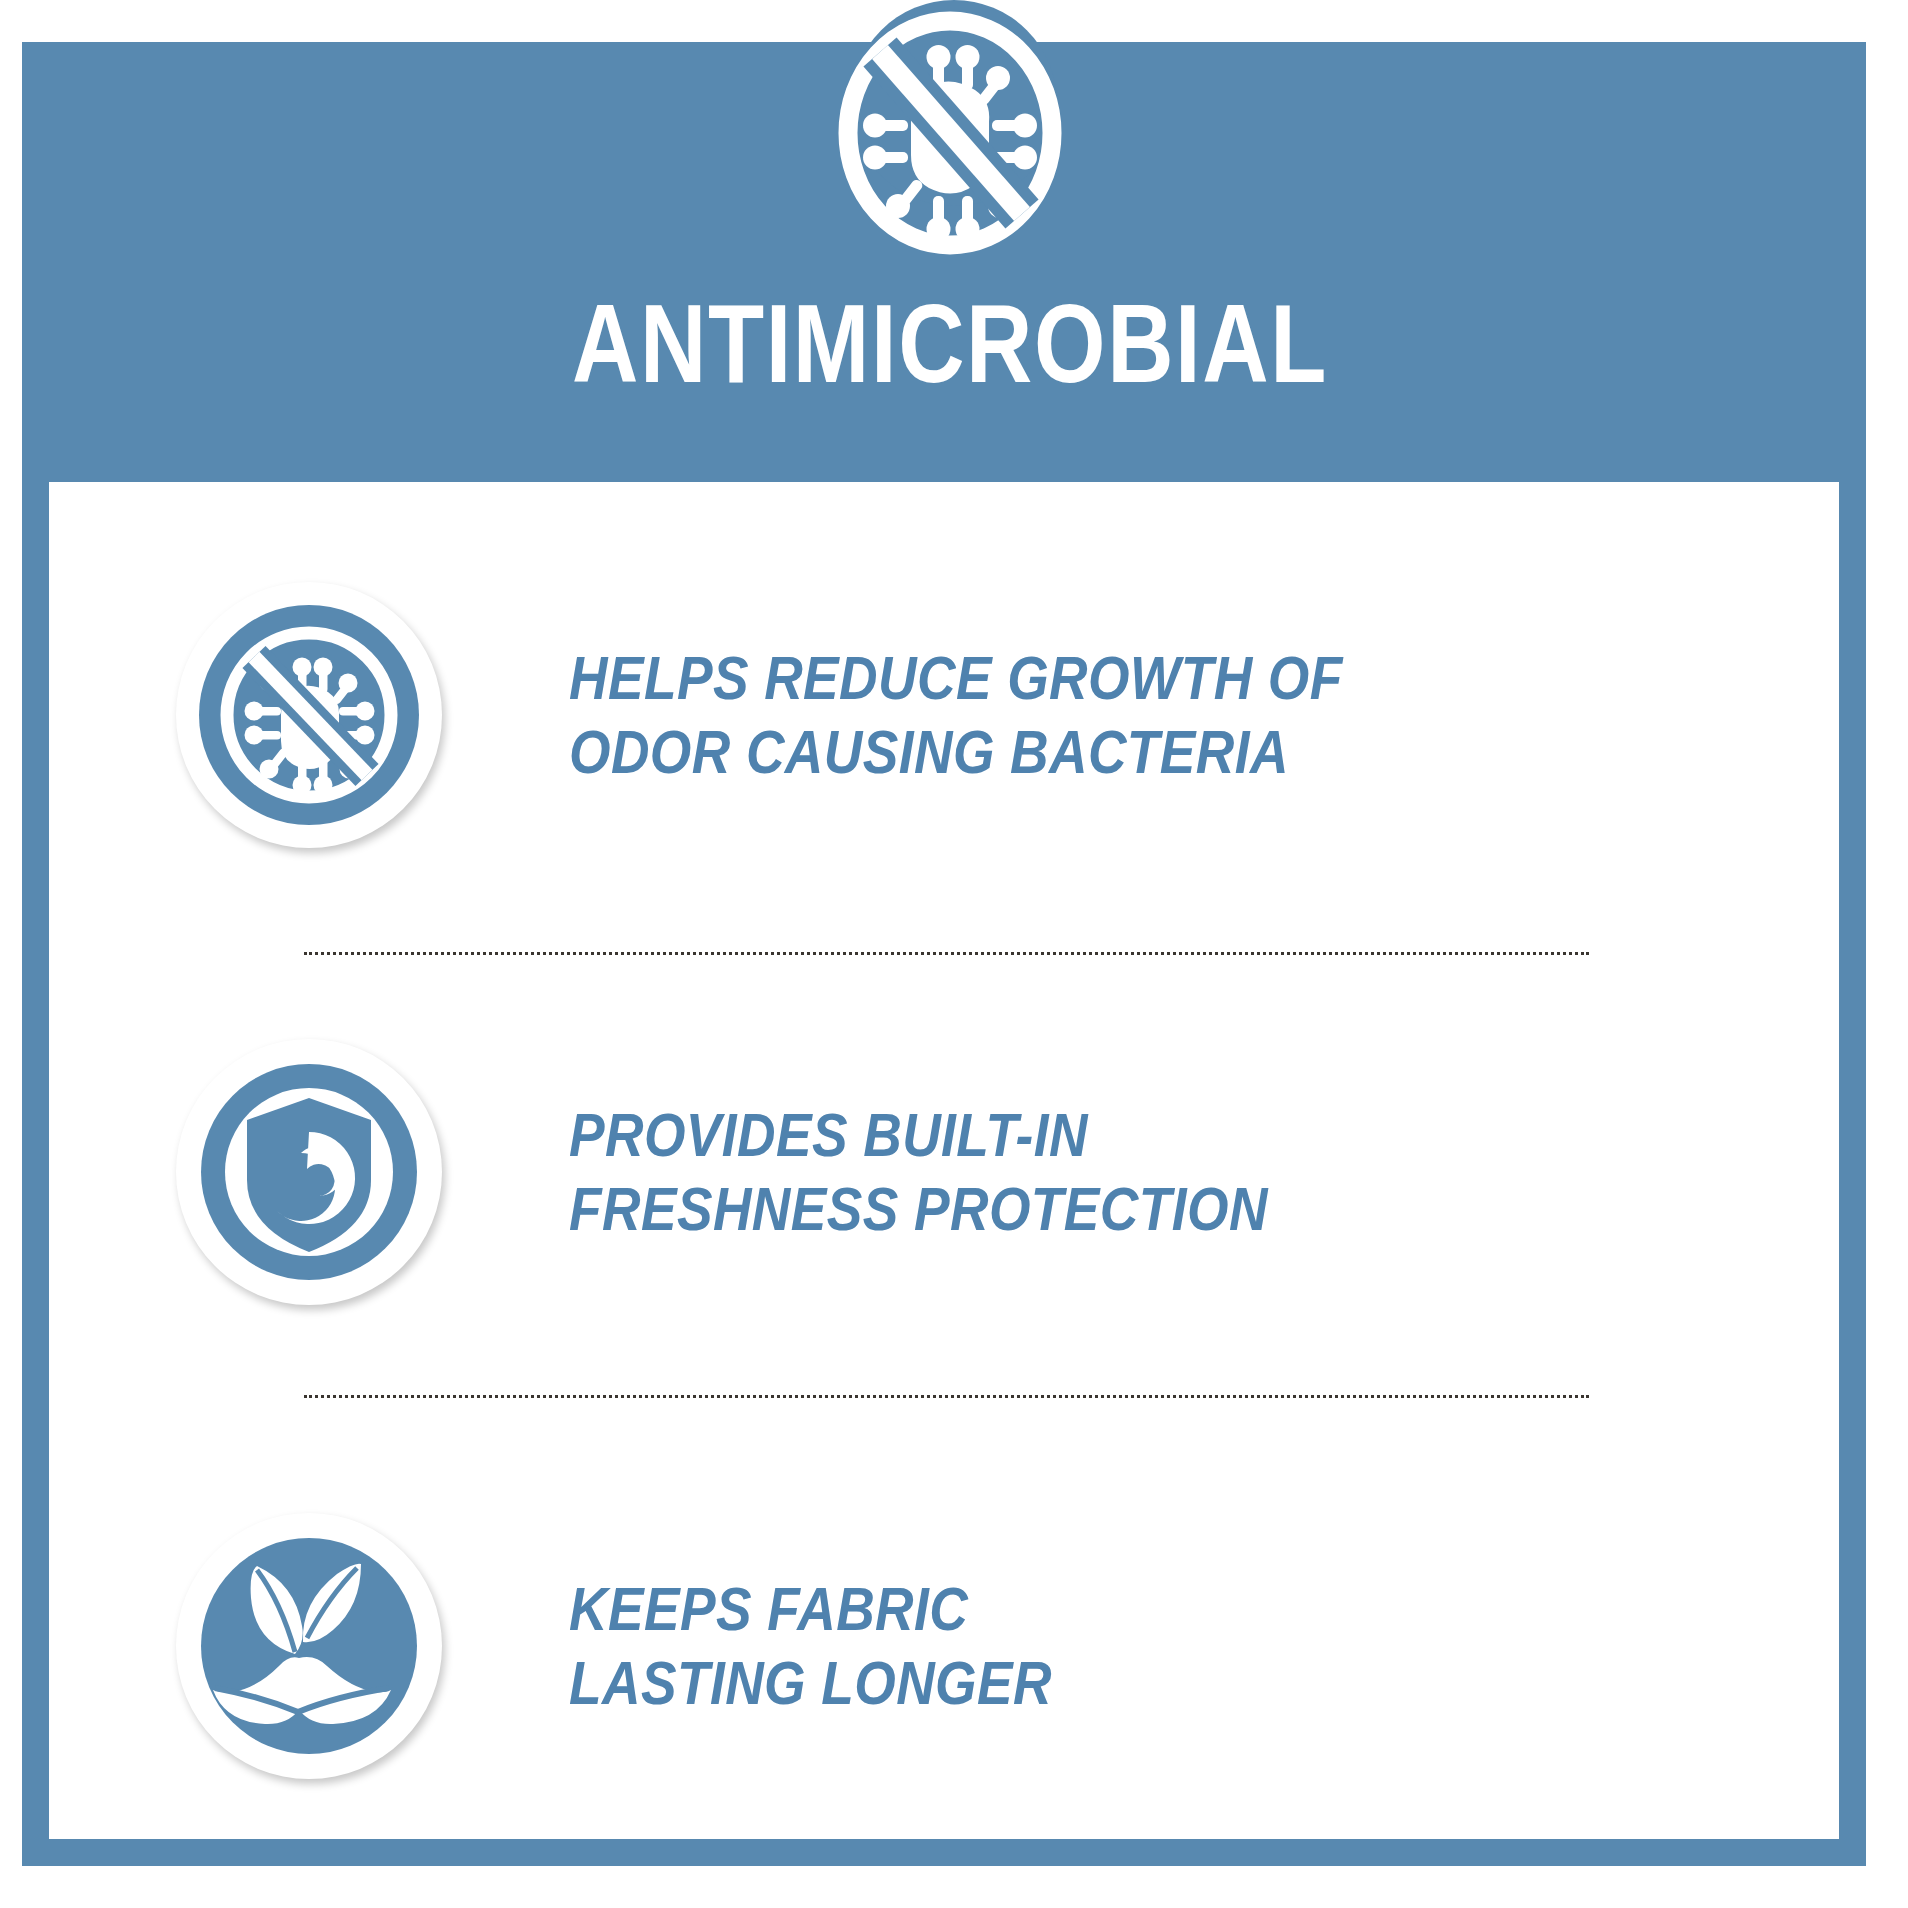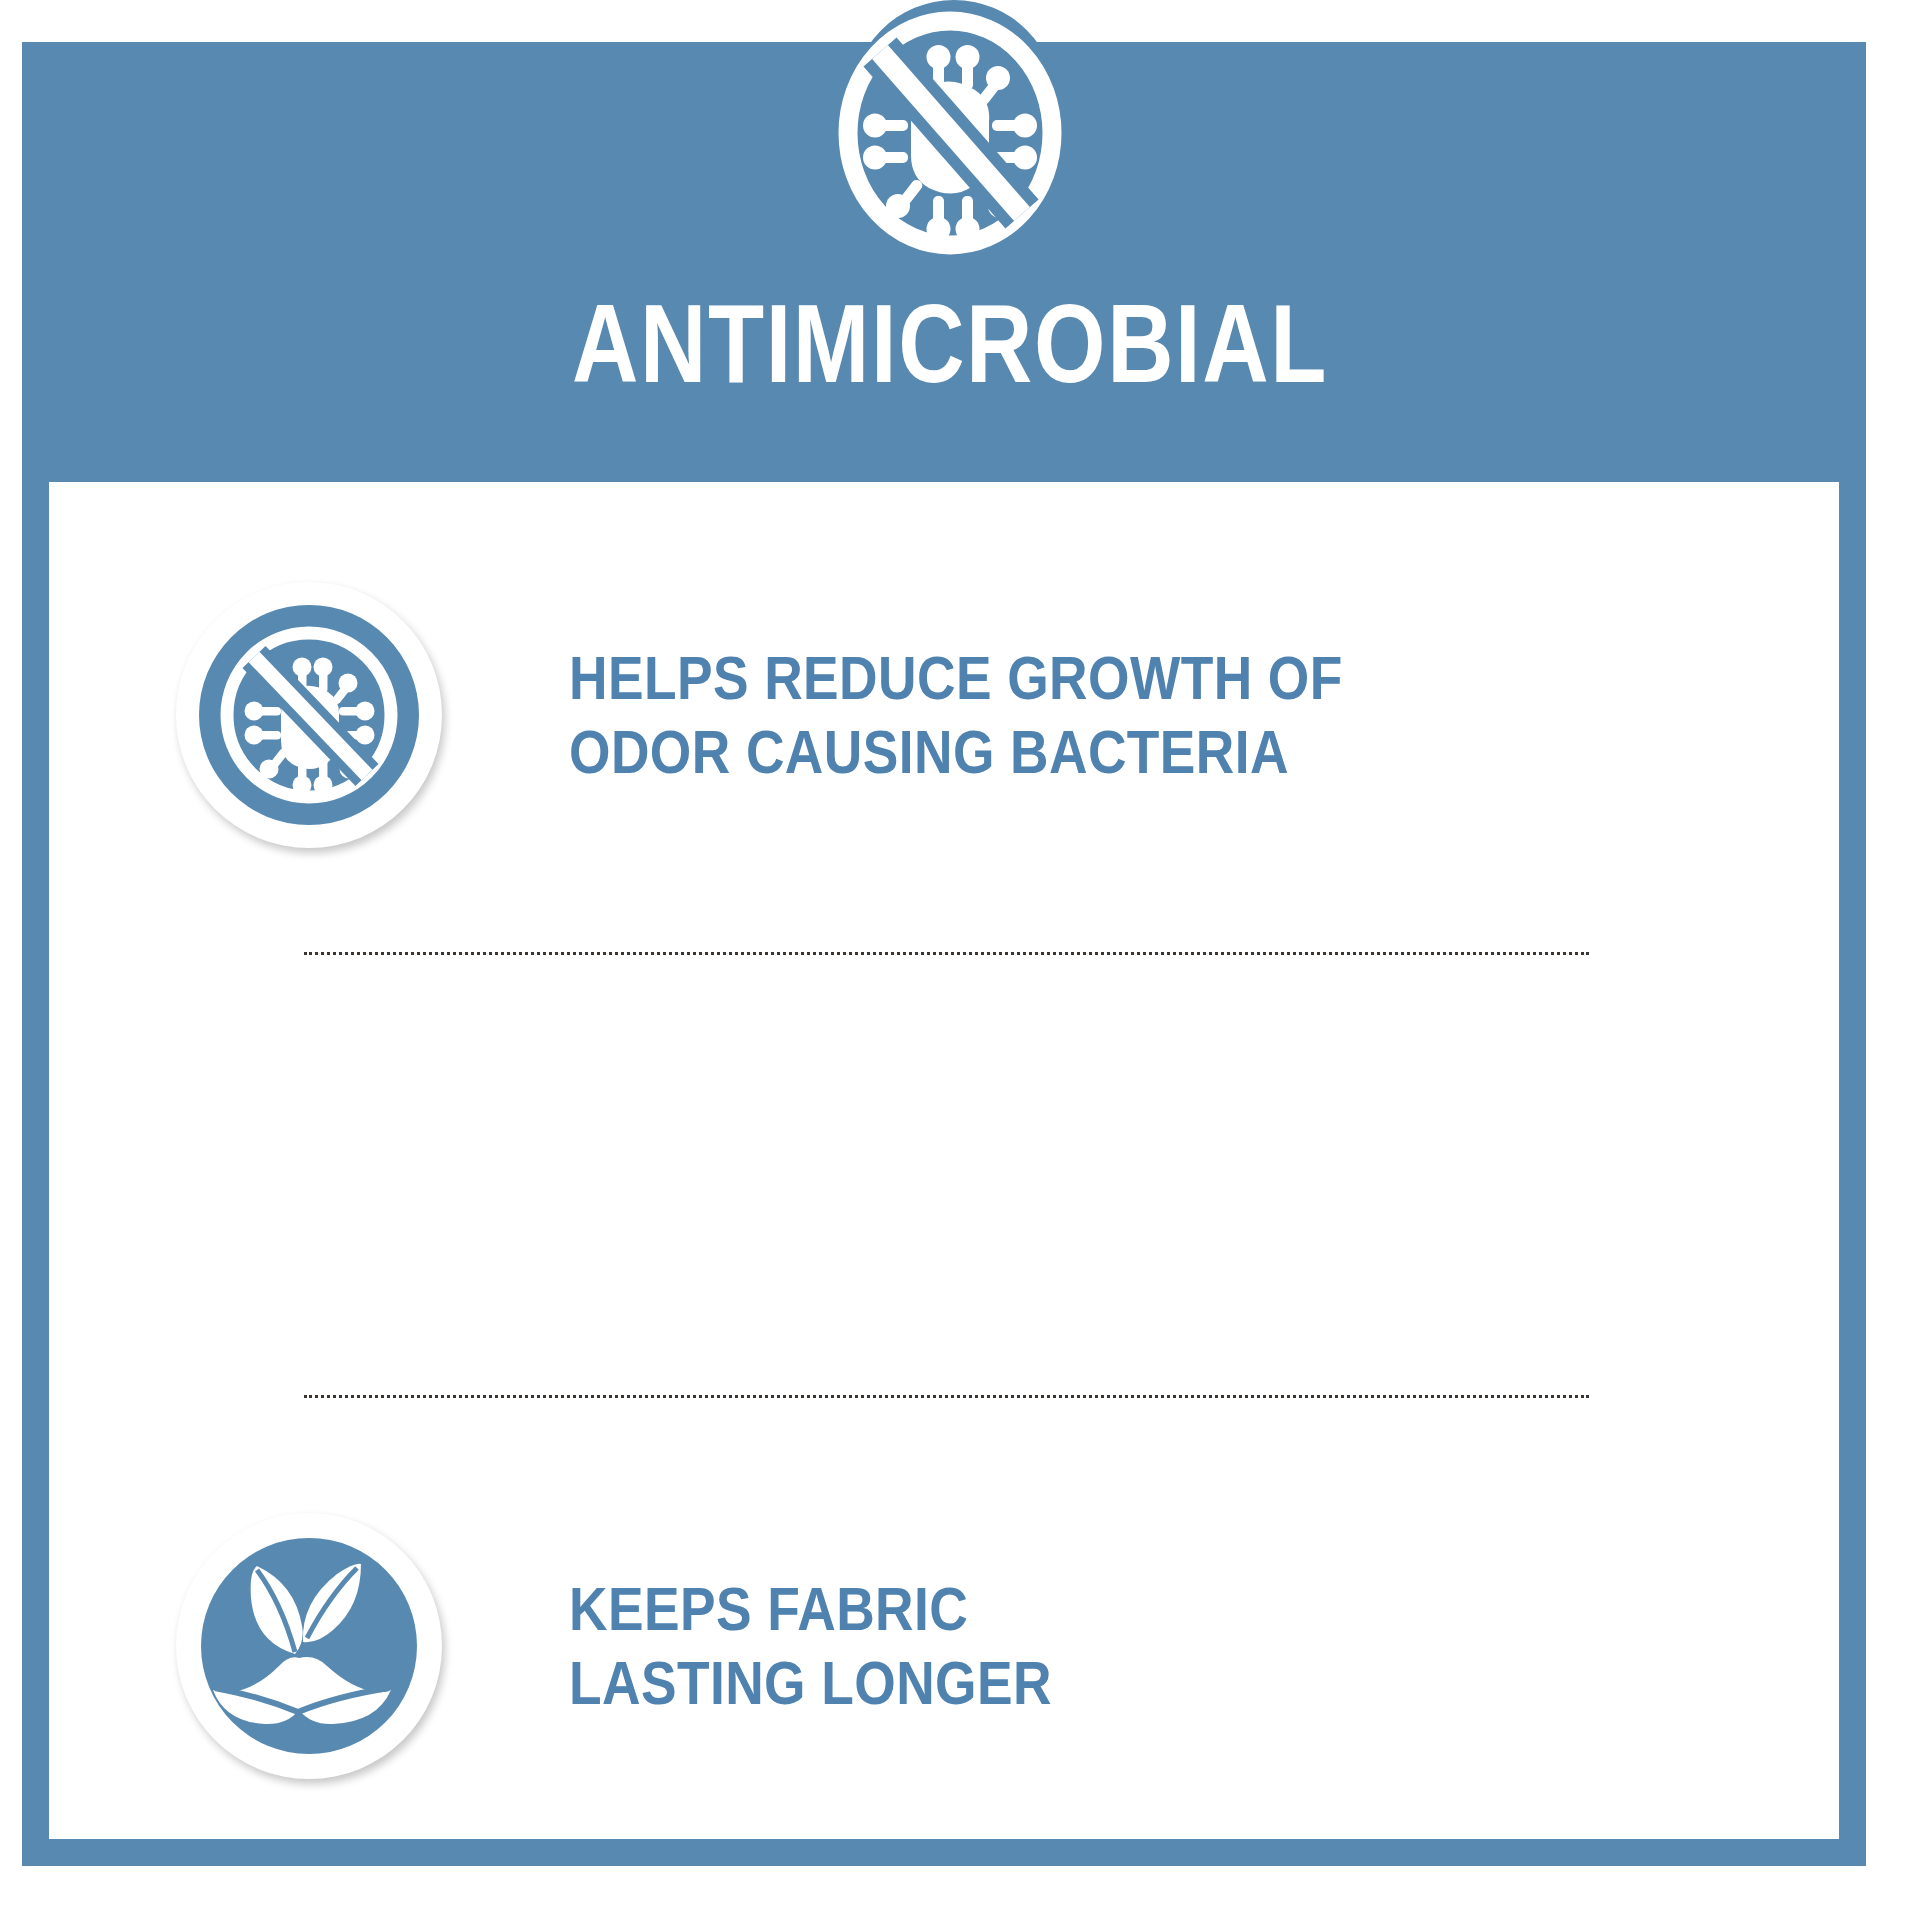--- a/index.html
+++ b/index.html
@@ -97,20 +97,21 @@
     height: 100%;
   }
 
   
   .row {
     position: absolute;
     left: 0;
     width: 100%;
     display: flex;
     align-items: center;
+    font-style: italic;
   }
 
   .row-1 { top: 0px;   height: 465px; }
   .row-2 { top: 470px; height: 440px; }
   .row-3 { top: 943px; height: 442px; }
 
   .badge-wrap {
     position: relative;
     width: 520px;
     min-width: 520px;
@@ -268,20 +269,38 @@
           </div>
         </div>
         <div class="row-text">
           <span class="line">HELPS REDUCE GROWTH OF</span>
           <span class="line">ODOR CAUSING BACTERIA</span>
         </div>
       </div>
 
       <div class="divider divider-1"></div>
 
+      <div class="row row-2">
+        <div class="badge-wrap">
+          <div class="badge">
+            <span>
+              <svg viewBox="0 0 220 220" width="220" height="220" aria-hidden="true">
+                <circle cx="110" cy="110" r="108" fill="#5889b0"></circle>
+                <circle cx="110" cy="110" r="84" fill="#ffffff"></circle>
+                <path d="M110 36 L172 58 L172 118 Q172 166 110 190 Q48 166 48 118 L48 58 Z" fill="#5889b0"></path>
+                <path d="M110 70 a46 46 0 1 1 -32 79 a34 34 0 1 0 24 -58 a25 25 0 1 1 17 43 a16 16 0 1 0 -11 -27" fill="#ffffff"></path>
+              </svg>
+            </span>
+          </div>
+        </div>
+        <div class="row-text">
+          <span class="line">PROVIDES BUILT-IN</span>
+          <span class="line">FRESHNESS PROTECTION</span>
+        </div>
+      </div>
 
       <div class="divider divider-2"></div>
 
       <div class="row row-3">
         <div class="badge-wrap">
           <div class="badge">
             <span>
               <svg viewBox="0 0 220 220" width="220" height="220" aria-hidden="true">
                 <circle cx="110" cy="110" r="108" fill="#5889b0"></circle>
 

